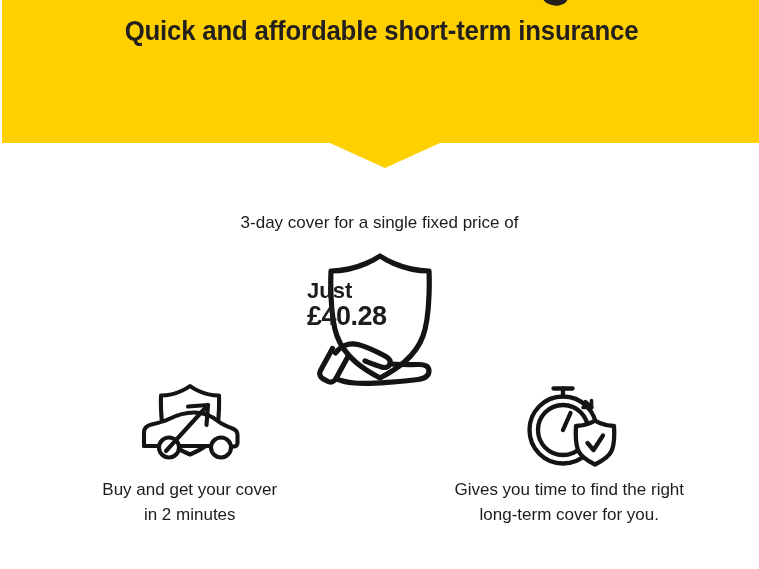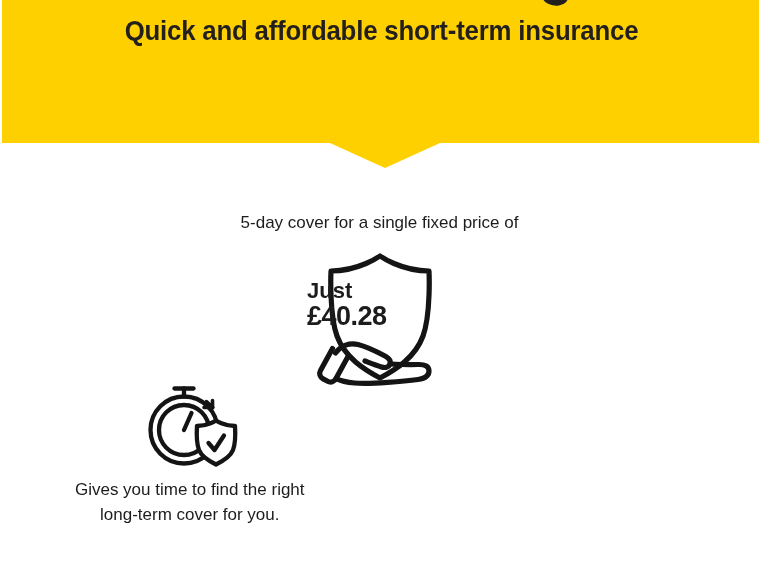--- a/index.html
+++ b/index.html
@@ -137,40 +137,60 @@
 </style>
 </head>
 <body>
 
 <div class="banner">
   <div class="banner-clip-top"></div>
   <div class="banner-headline">Quick and affordable short-term insurance</div>
 </div>
 <div class="banner-notch"></div>
 
-<div class="price-lead">5-day cover for a single fixed price of</div>
+<div class="price-lead">3-day cover for a single fixed price of</div>
 
 <div class="shield-wrap">
   <svg width="146" height="140" viewBox="0 0 146 140" fill="none" xmlns="http://www.w3.org/2000/svg" aria-hidden="true">
 
     <path d="M73 4 C73 4 52 19 24 19 C24 19 22 62 30 84 C38 106 58 118 73 126 C88 118 108 106 116 84 C124 62 122 19 122 19 C94 19 73 4 73 4 Z" stroke="#141414" stroke-width="5.2" stroke-linejoin="round" stroke-linecap="round" fill="none"></path>
 
     <path d="M25.5 96.5 L13.5 118.5 C11.8 121.6 13 125.3 16.1 126.9 L20.6 129.3 C23.7 130.9 27.4 129.7 29 126.6 L41 104.6" stroke="#141414" stroke-width="5.2" stroke-linejoin="round" stroke-linecap="round" fill="none"></path>
 
     <path d="M28.5 101 C34 93.5 42.5 90.5 51 92.5 C58 94.2 69.5 99.5 78 104 C82 106.1 84 109 83 112 C82 115 78.5 116.3 74.5 115 C69 113.2 62 110.5 58 109" stroke="#141414" stroke-width="5.2" stroke-linejoin="round" stroke-linecap="round" fill="none"></path>
     <path d="M83 112 C92.5 112.5 104.5 112.8 111 112.5 C118.5 112.2 122 114.8 122 119 C122 123.5 118 126.5 111 127.5 C99 129.2 63 132.5 47.5 131 C38.5 130.1 32 128 29 126.6" stroke="#141414" stroke-width="5.2" stroke-linejoin="round" stroke-linecap="round" fill="none"></path>
   </svg>
   <div class="shield-price">
     <div class="just">Just</div>
     <div class="amount">£40.28</div>
   </div>
 </div>
 
 <div class="features">
 
+  <div class="feature">
+    <div class="feature-icon">
+      <svg width="108" height="88" viewBox="0 0 108 88" fill="none" xmlns="http://www.w3.org/2000/svg" aria-hidden="true">
+
+        <path d="M54 6 C54 6 42 15.5 25 15.5 C25 15.5 24 41 28.5 54 C31.5 62.8 42.5 69.6 54 74.5 C65.5 69.6 76.5 62.8 79.5 54 C84 41 83 15.5 83 15.5 C66 15.5 54 6 54 6 Z" stroke="#141414" stroke-width="4.1" stroke-linejoin="round" stroke-linecap="round" fill="#ffffff"></path>
+
+        <path d="M8 66 L8 52.5 C8 48 11 45.5 15.5 44.5 C22 43 28 41.5 33 39 C40 35.5 48 32.5 58 32.5 C68 32.5 76 36 82.5 41.5 C86.5 44.8 92.5 47 96.5 48.5 C100 49.8 101.5 51.5 101.5 55 L101.5 63 C101.5 65 100 66.5 98 66.5 L93 66.5" stroke="#141414" stroke-width="4.1" stroke-linejoin="round" stroke-linecap="round" fill="#ffffff"></path>
+        <path d="M8 66 L24 66" stroke="#141414" stroke-width="4.1" stroke-linecap="round"></path>
+        <path d="M42 66 L76 66" stroke="#141414" stroke-width="4.1" stroke-linecap="round"></path>
+
+        <circle cx="33" cy="67.5" r="10" stroke="#141414" stroke-width="4.1" fill="#ffffff"></circle>
+        <circle cx="85" cy="67.5" r="10" stroke="#141414" stroke-width="4.1" fill="#ffffff"></circle>
+
+        <path d="M30 71 L72 25" stroke="#141414" stroke-width="4.1" stroke-linecap="round"></path>
+        <path d="M52 26.5 L72 25 L70.5 45" stroke="#141414" stroke-width="4.1" stroke-linejoin="round" stroke-linecap="round" fill="none"></path>
+      </svg>
+    </div>
+    <div class="feature-caption">Buy and get your cover
+in 2 minutes</div>
+  </div>
 
   <div class="feature">
     <div class="feature-icon">
       <svg width="100" height="88" viewBox="0 0 100 88" fill="none" xmlns="http://www.w3.org/2000/svg" aria-hidden="true">
 
         <circle cx="44" cy="50" r="33.5" stroke="#141414" stroke-width="4.3" fill="#ffffff"></circle>
         <circle cx="44" cy="50" r="25" stroke="#141414" stroke-width="4.3" fill="#ffffff"></circle>
 
         <path d="M44 16.5 L44 8.5" stroke="#141414" stroke-width="4.3" stroke-linecap="round"></path>
         <path d="M34.5 8.5 L53.5 8.5" stroke="#141414" stroke-width="4.3" stroke-linecap="round"></path>

